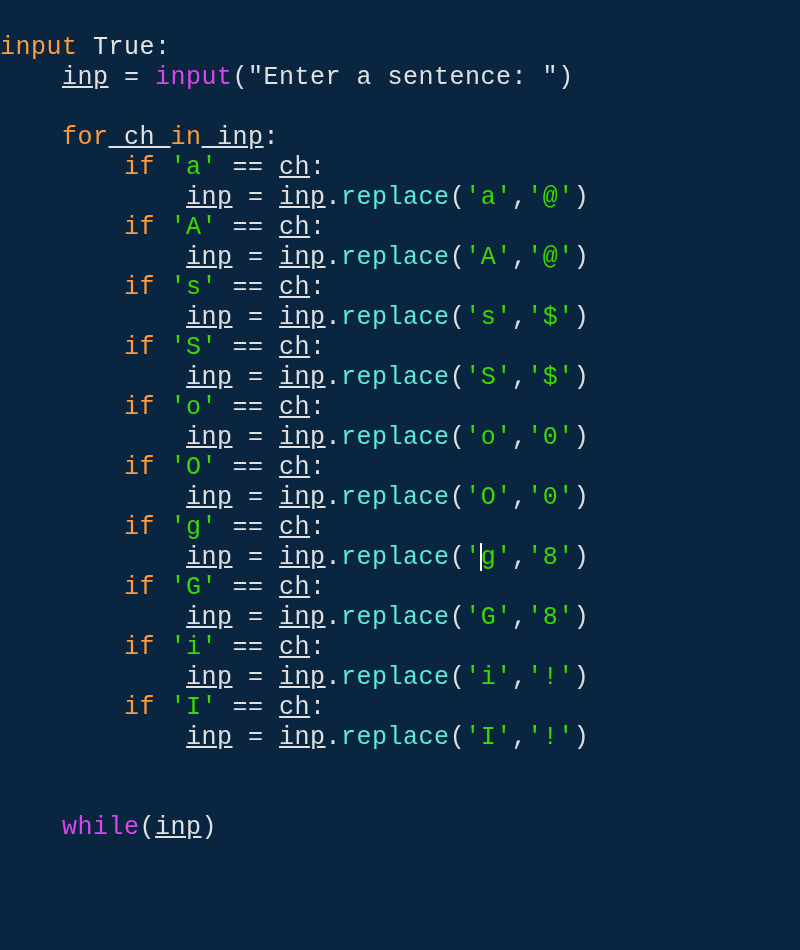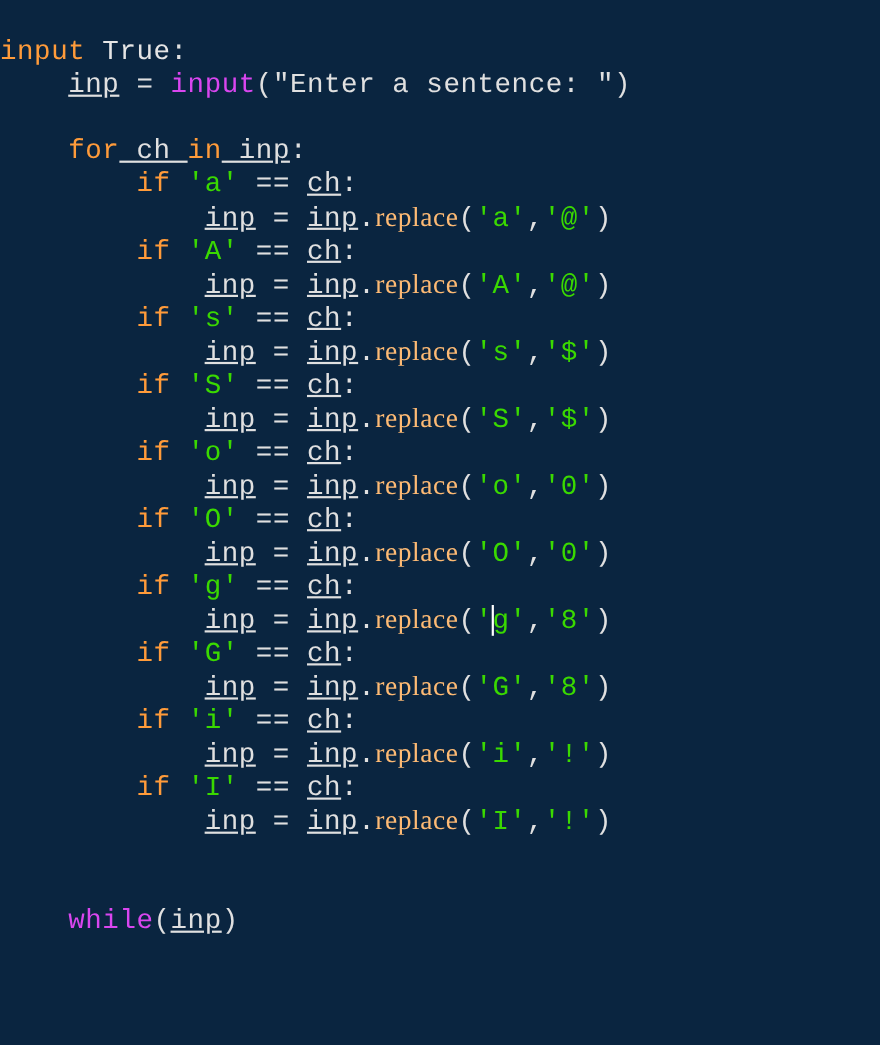--- a/index.html
+++ b/index.html
@@ -17,21 +17,21 @@
     white-space: pre;
     color: #e0e0e0;
     padding: 8px 0 0 0;
     letter-spacing: 0.5px;
   }
   .kw   { color: #ff9b3a; }  
   .bool { color: #e5e5e5; }  
   .var  { color: #e0e0e0; text-decoration: underline; }  
   .op   { color: #e0e0e0; }  
   .fn   { color: #d946ef; }  
-  .attr { color: #fdba74; font-family: Liberation Serif, serif; }  
+  .attr { color: #5eead4; }  
   .str  { color: #3ad900; }  
   .strw { color: #e0e0e0; }  
   .pun  { color: #e0e0e0; }
   .caret {
     border-left: 2px solid #ffffff;
     margin-left: -1px;
     margin-right: -1px;
     height: 28px;
     display: inline-block;
     vertical-align: text-top;

